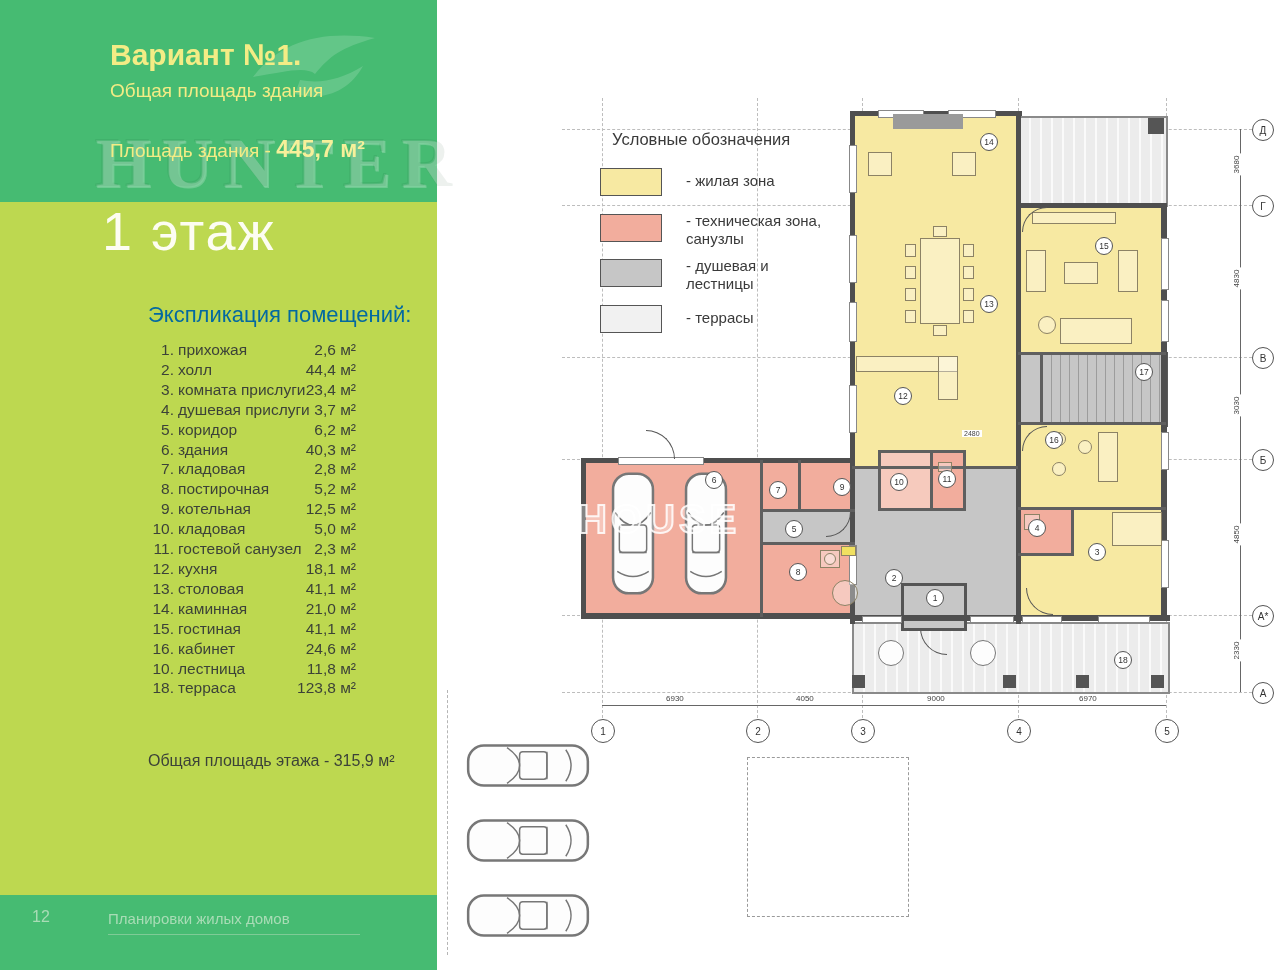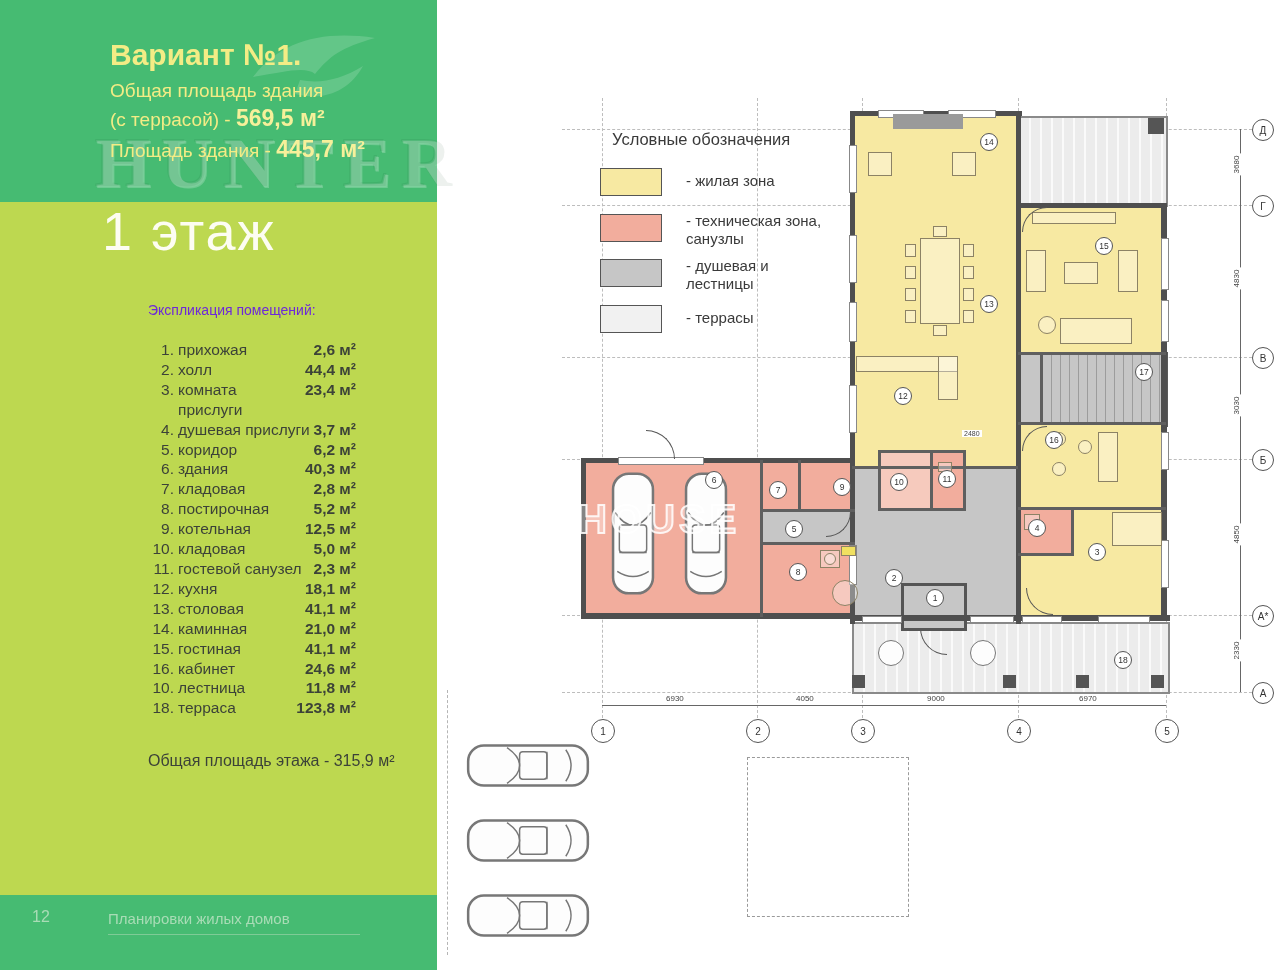--- a/index.html
+++ b/index.html
@@ -11,26 +11,26 @@
   .band-mid{left:0;top:202px;width:437px;height:693px;background:#bdd850;z-index:1;}
   .band-bot{left:0;top:895px;width:437px;height:75px;background:#46bb72;z-index:1;}
   .wm-word{color:rgba(255,255,255,0.10);font-family:"Liberation Serif",serif;
            font-weight:bold;letter-spacing:10px;
            text-shadow:-1px -1px 0 rgba(0,60,30,0.08),1px 1px 0 rgba(255,255,255,0.22);z-index:2;}
   .hdr{z-index:3;color:#f3ec85;}
   .hdr-title{left:110px;top:38px;font-size:30px;font-weight:bold;}
   .hdr-line{left:110px;font-size:19px;}
   .hdr-val{font-size:23px;font-weight:bold;color:#f6f09a;}
   .floor-title{left:102px;top:200px;font-size:54px;color:#fdfdf2;z-index:3;letter-spacing:2px;}
-  .list-title{left:148px;top:302px;font-size:14px;color:#6d28d9;z-index:3;}
+  .list-title{left:148px;top:302px;font-size:22px;color:#0369a1;z-index:3;}
   .room-list{left:148px;top:340px;width:208px;z-index:3;font-size:15.5px;color:#3c4238;line-height:19.9px;}
   .row{display:flex;}
   .row .num{min-width:26px;text-align:right;padding-right:4px;}
   .row .nm{flex:1;}
-  .row .ar{white-space:nowrap;font-weight:bold;}
+  .row .ar{white-space:nowrap;}
   .total-line{left:148px;top:752px;font-size:16px;color:#3c4238;z-index:3;}
   .footer-page{left:32px;top:908px;font-size:16px;color:#a9dcb6;z-index:3;}
   .footer-text{left:108px;top:910px;font-size:15px;color:#a9dcb6;z-index:3;}
   .footer-line{left:108px;top:934px;width:252px;height:0;border-top:1px solid #7ecb96;z-index:3;}
   
   .legend-title{left:612px;top:130px;font-size:16.5px;color:#3a3a3a;z-index:3;}
   .sw{width:60px;height:26px;border:1.5px solid #555;z-index:3;}
   .lg-lb{left:686px;font-size:15px;color:#3a3a3a;z-index:3;white-space:pre-line;line-height:18px;}
   
   .gridv{border-left:1px dashed #bdbdbd;width:0;height:620px;top:98px;z-index:0;}
@@ -73,24 +73,20 @@
   <div class="abs band-mid"></div>
   <div class="abs band-bot"></div>
 
   <div class="abs wm-word" style="left:95px;top:122px;font-size:72px;">HUNTER</div>
   <svg class="abs" style="left:245px;top:22px;z-index:2;" width="140" height="100" viewBox="0 0 140 100">
     <path d="M8 55 C35 20 75 8 130 16 C95 26 85 34 70 52 C60 44 40 50 8 55 Z M55 58 C75 62 95 58 118 44 C105 68 80 80 50 72 Z" fill="rgba(255,255,255,0.16)"></path>
   </svg>
 
   <div class="abs hdr hdr-title">Вариант №1.</div>
   <div class="abs hdr hdr-line" style="top:80px;">Общая площадь здания</div>
-  <div class="abs hdr hdr-line" style="top:105px;">
-    <span>(с террасой) -</span>
-    <span class="hdr-val">569,5 м²</span>
-  </div>
   <div class="abs hdr hdr-line" style="top:136px;">
     <span>Площадь здания -</span>
     <span class="hdr-val">445,7 м²</span>
   </div>
 
   <div class="abs floor-title">1 этаж</div>
   <div class="abs list-title">Экспликация помещений:</div>
 
   <div class="abs room-list">
     <div class="row">

